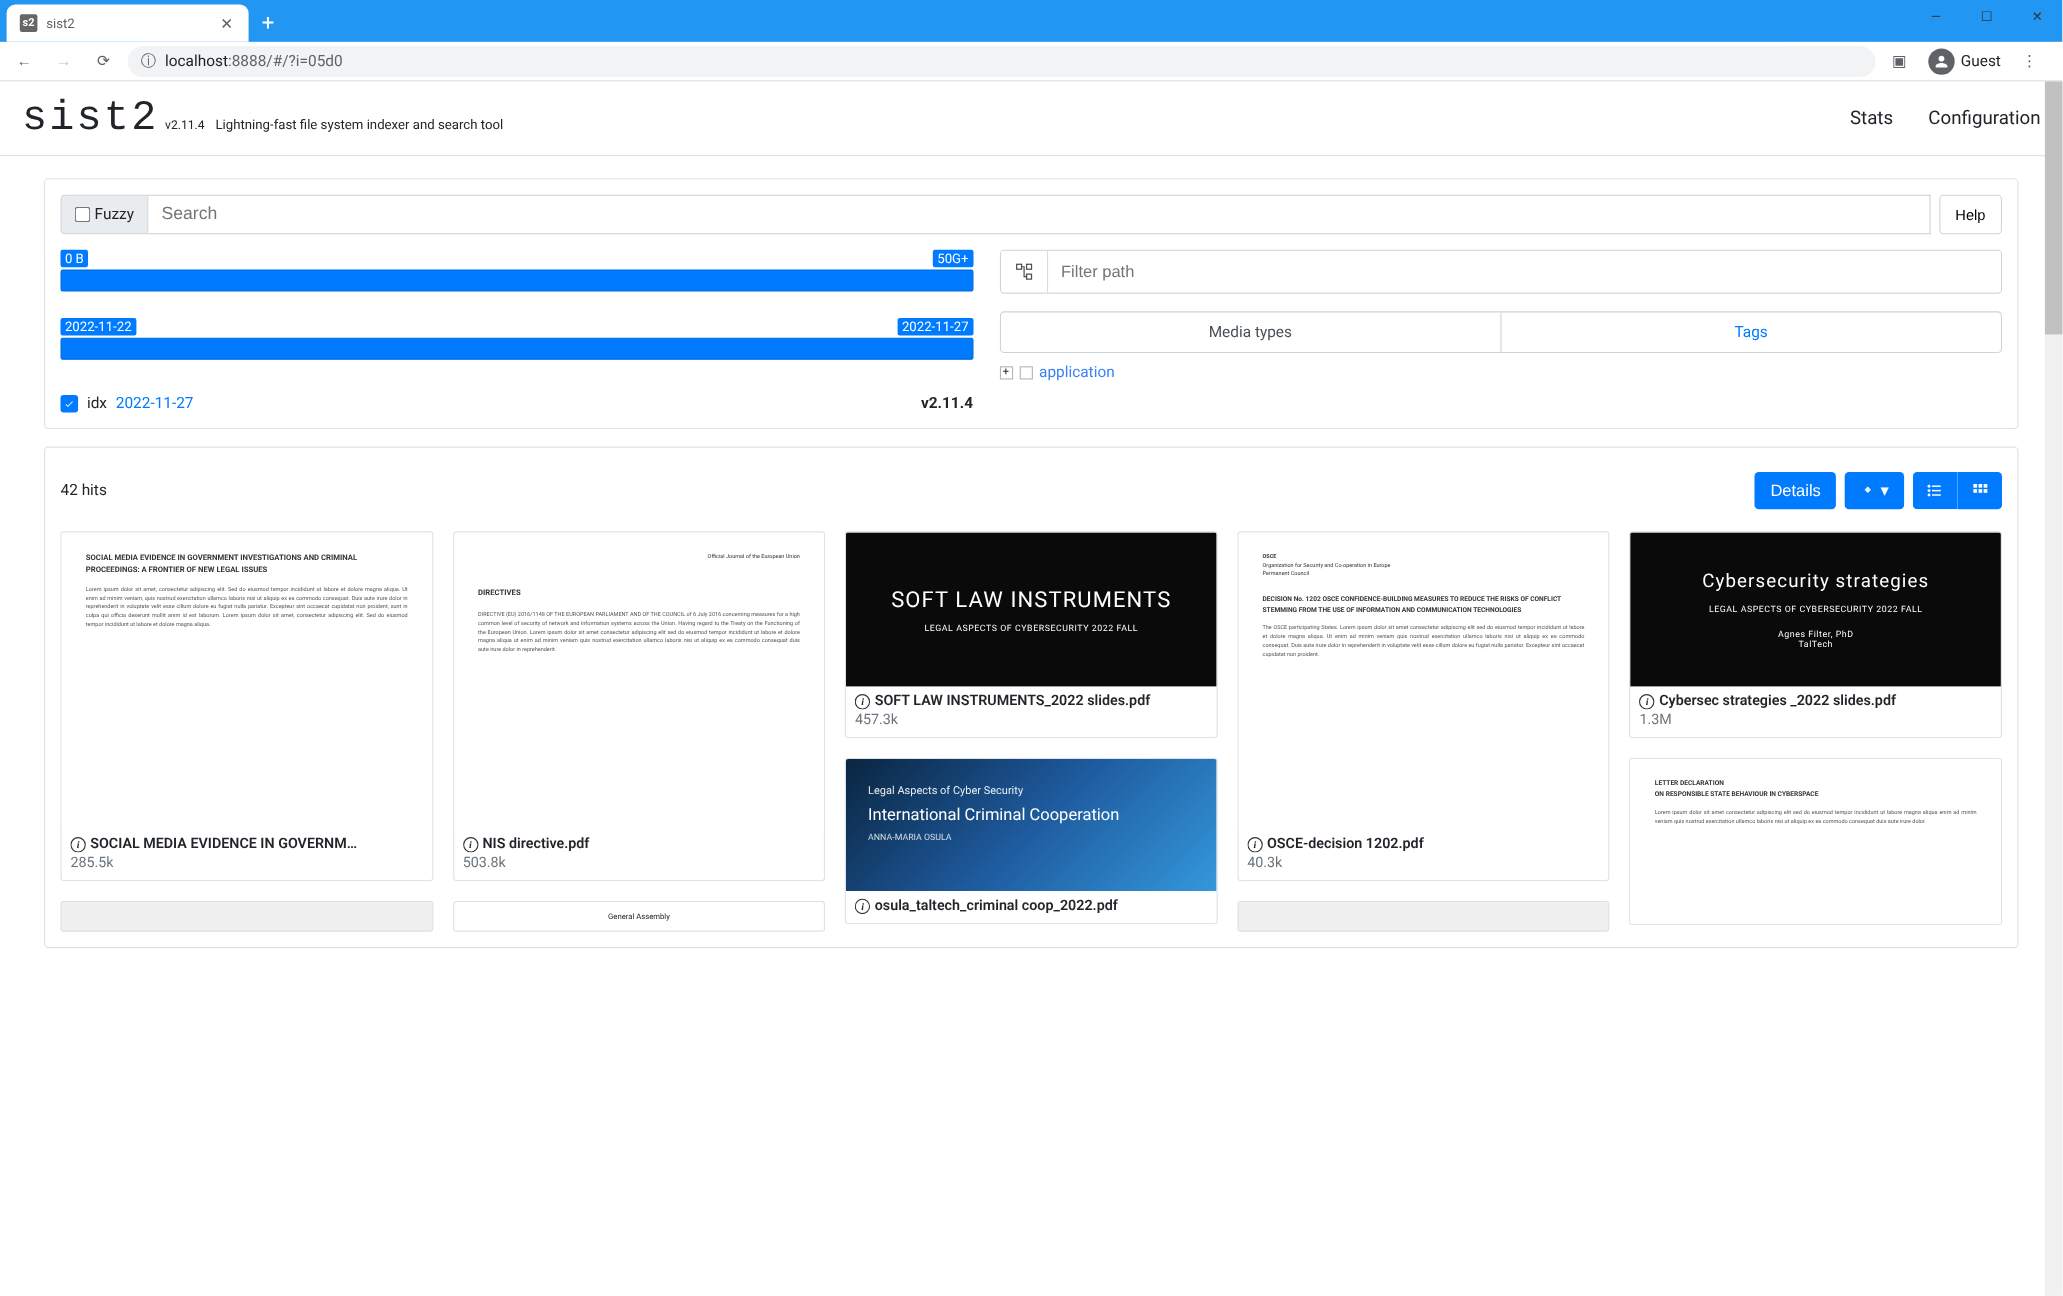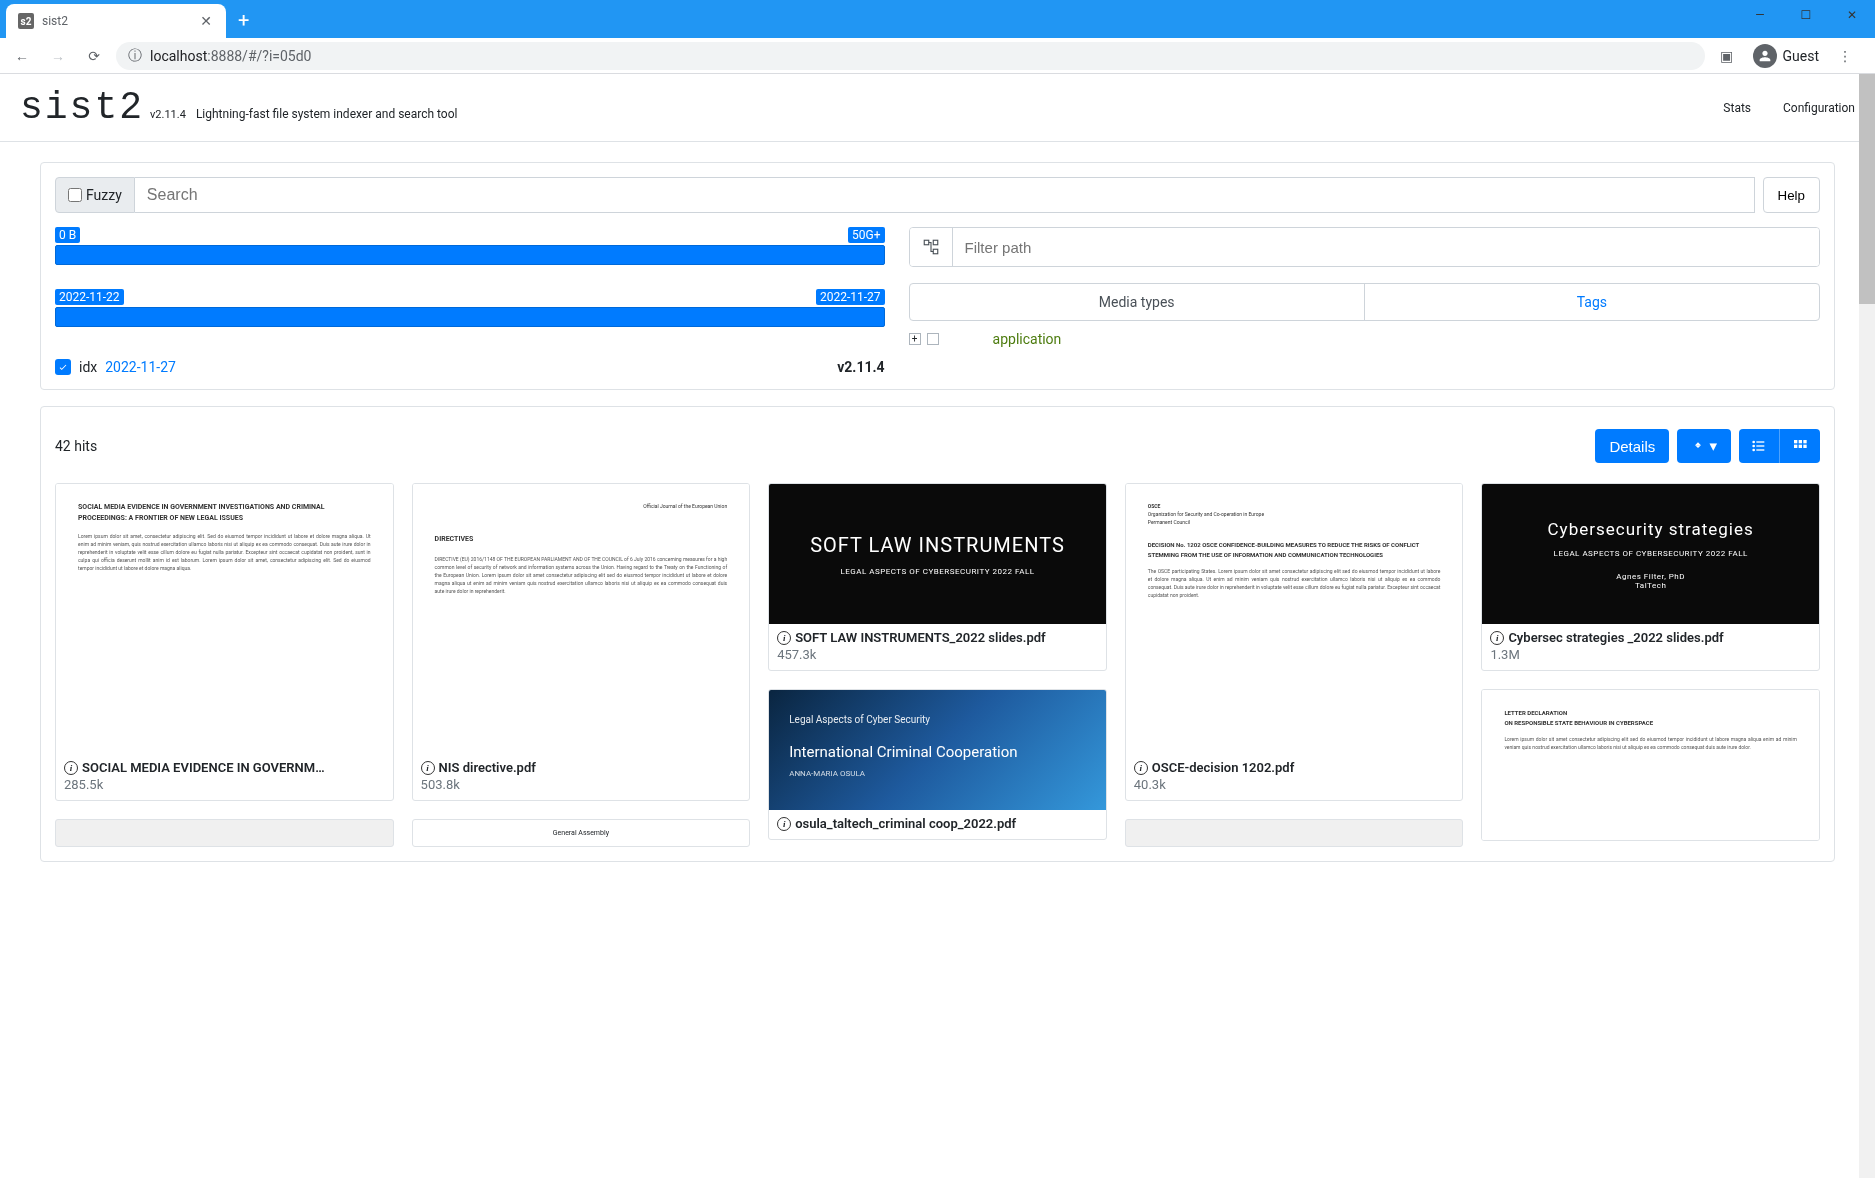--- a/index.html
+++ b/index.html
@@ -25,21 +25,21 @@
 .guest-chip { display: flex; align-items: center; gap: 6px; }
 .avatar-circle { width: 24px; height: 24px; background: #5f6368; border-radius: 50%; display: flex; align-items: center; justify-content: center; }
 .avatar-circle svg { width: 16px; height: 16px; fill: #fff; }
 
 
 .app-header { display: flex; align-items: center; justify-content: space-between; padding: 12px 20px; border-bottom: 1px solid #dee2e6; }
 .logo-area { display: flex; align-items: baseline; gap: 6px; }
 .logo-text { font-family: "Courier New", monospace; font-size: 38px; letter-spacing: 2px; font-weight: 400; }
 .logo-version { font-size: 11px; vertical-align: super; }
 .logo-tagline { font-size: 12px; color: #212529; margin-left: 4px; }
-.header-links { display: flex; gap: 32px; font-size: 12px; }
+.header-links { display: flex; gap: 32px; font-size: 17px; }
 .header-links span { cursor: pointer; }
 
 
 .page { padding: 20px 40px; height: calc(100vh - 38px - 36px - 62px); overflow-y: auto; }
 .card { border: 1px solid #dee2e6; border-radius: 4px; padding: 14px; background: #fff; margin-bottom: 16px; }
 
 .search-row { display: flex; align-items: stretch; gap: 0; }
 .fuzzy-box { border: 1px solid #ced4da; background: #e9ecef; padding: 8px 12px; display: flex; align-items: center; gap: 4px; border-radius: 4px 0 0 4px; }
 .fuzzy-box input { width: 14px; height: 14px; }
 .search-input { flex: 1; border: 1px solid #ced4da; border-left: none; padding: 8px 12px; font-size: 16px; outline: none; }
@@ -68,21 +68,21 @@
 .path-input { flex: 1; border: none; padding: 10px 12px; font-size: 15px; outline: none; }
 
 .tabs { display: flex; border: 1px solid #ced4da; border-radius: 4px; margin-top: 16px; }
 .tab-item { flex: 1; text-align: center; padding: 10px; cursor: pointer; }
 .tab-item.active { color: #495057; }
 .tab-item.inactive { color: #007bff; border-left: 1px solid #ced4da; }
 
 .tree-row { display: flex; align-items: center; gap: 6px; margin-top: 10px; font-size: 14px; }
 .tree-expand { border: 1px solid #adb5bd; width: 12px; height: 12px; display: flex; align-items: center; justify-content: center; font-size: 10px; line-height: 1; cursor: pointer; }
 .tree-check { width: 12px; height: 12px; border: 1px solid #adb5bd; }
-.tree-label { color: #4d7c0f; cursor: pointer; margin-left: 48px; }
+.tree-label { color: #3b82f6; cursor: pointer; }
 
 
 .results-header { display: flex; justify-content: space-between; align-items: center; padding: 8px 0; }
 .view-controls { display: flex; gap: 8px; }
 .btn { padding: 8px 14px; border-radius: 4px; border: none; cursor: pointer; font-size: 15px; }
 .btn-primary { background: #007bff; color: #fff; }
 .btn-group { display: flex; }
 .btn-group .btn { border-radius: 0; border-right: 1px solid rgba(255,255,255,0.3); padding: 8px 12px; display: flex; align-items: center; }
 .btn-group .btn:first-child { border-radius: 4px 0 0 4px; }
 .btn-group .btn:last-child { border-radius: 0 4px 4px 0; border-right: none; }
@@ -104,21 +104,21 @@
 .thumb.doc .doc-header { text-align: left; font-size: 7px; font-weight: bold; margin-bottom: 8px; }
 .thumb.doc .doc-body { font-size: 5px; color: #555; text-align: justify; }
 .thumb.dark { background: #0a0a0a; color: #fff; display: flex; flex-direction: column; align-items: center; justify-content: center; text-align: center; padding: 20px; }
 .thumb.dark .big { font-size: 20px; letter-spacing: 1px; }
 .thumb.dark .sub { font-size: 8px; margin-top: 10px; letter-spacing: 0.5px; }
 .thumb.blue-img { 
   background: linear-gradient(135deg, #0a2540 0%, #1e5a9e 50%, #3498db 100%); 
   color: #fff; 
   padding: 24px 20px 16px; 
 }
-.thumb.blue-img .bi-sub { font-size: 10px; margin-bottom: 18px; opacity: 0.9; }
+.thumb.blue-img .bi-sub { font-size: 10px; margin-bottom: 6px; opacity: 0.9; }
 .thumb.blue-img .bi-title { font-size: 15px; line-height: 1.3; }
 .thumb.blue-img .bi-auth { font-size: 8px; margin-top: 6px; opacity: 0.8; }
 
 .result-meta { padding: 6px 8px 8px; }
 .result-title { display: flex; align-items: center; gap: 4px; font-size: 13px; font-weight: 600; white-space: nowrap; overflow: hidden; text-overflow: ellipsis; }
 .info-icon { flex-shrink: 0; width: 14px; height: 14px; border: 1.5px solid #333; border-radius: 50%; display: inline-flex; align-items: center; justify-content: center; font-size: 9px; font-style: italic; font-family: serif; }
 .result-size { font-size: 13px; color: #6c757d; margin-top: 2px; }
 
 .thumb-strip { height: 28px; background: #f0f0f0; border: 1px solid #dee2e6; border-radius: 3px; }
 

